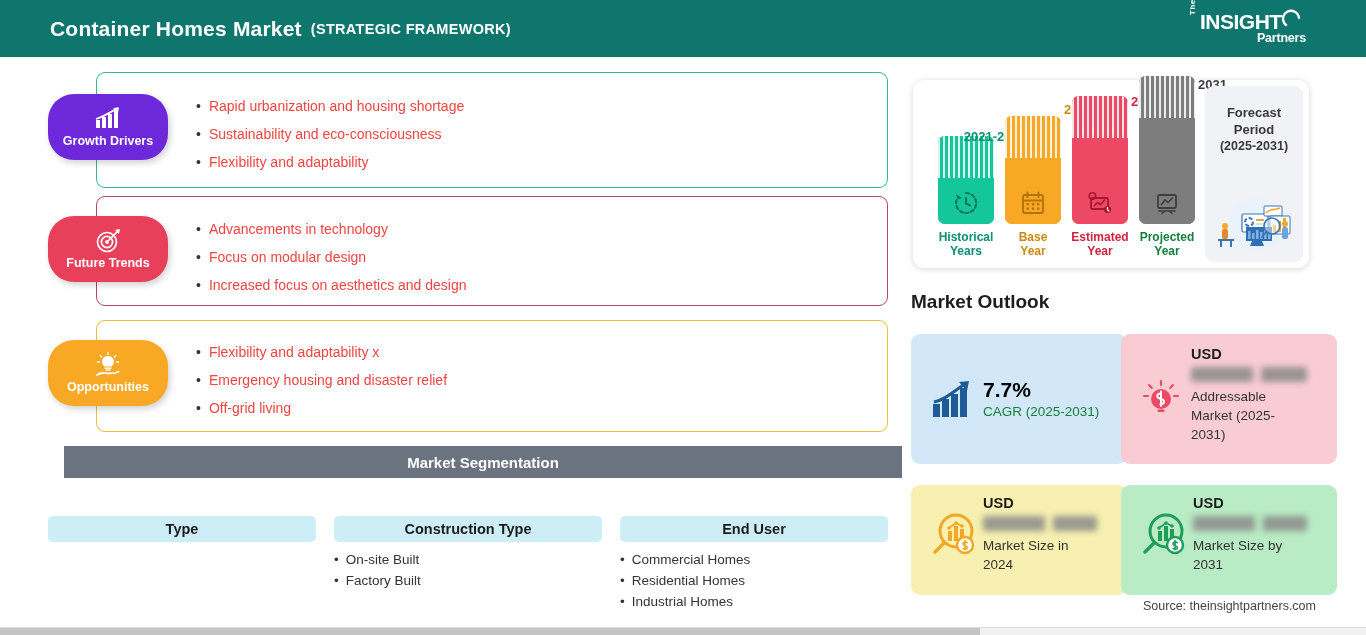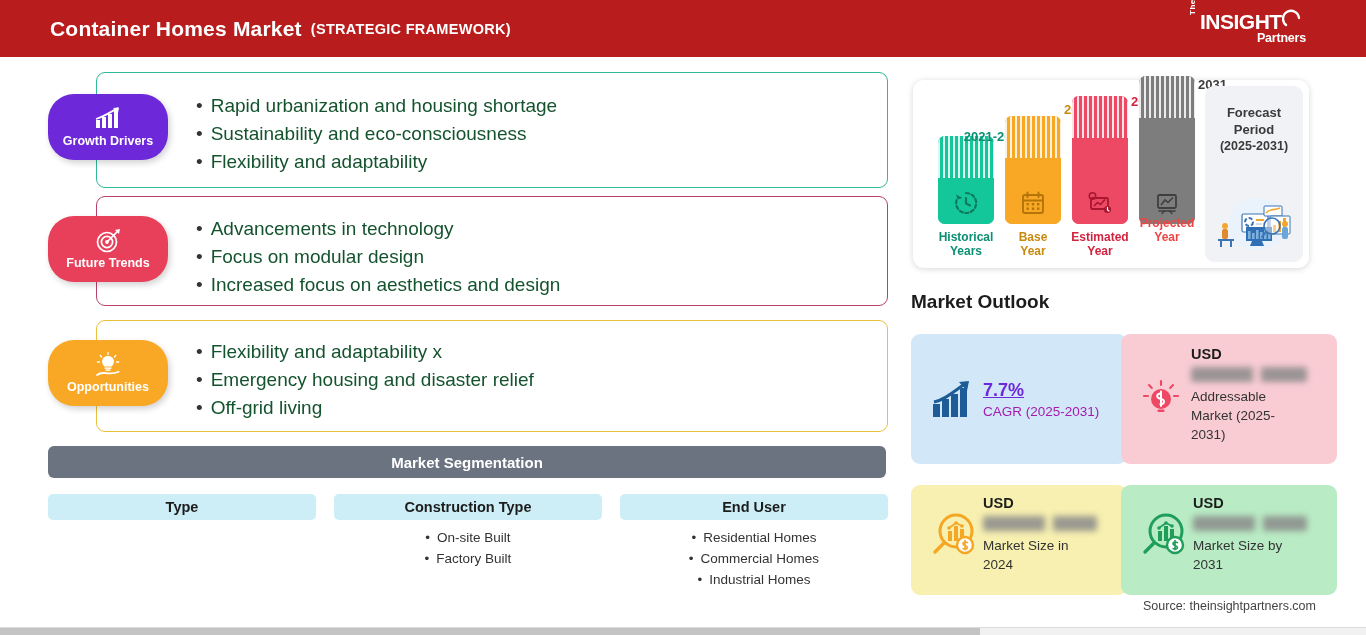--- a/index.html
+++ b/index.html
@@ -4,21 +4,21 @@
 <style>
   html,body{margin:0;padding:0;}
   body{
     width:1366px;height:635px;background:#ffffff;overflow:hidden;
     font-family:"Liberation Sans","DejaVu Sans",sans-serif;
     color:#2b2b2b;position:relative;
   }
   
   .header{
     position:absolute;left:0;top:0;width:1366px;height:57px;
-    background:#b91c1c;display:flex;align-items:center;
+    background:#0f766e;display:flex;align-items:center;
   }
   .header-title{
     margin-left:50px;font-size:21px;font-weight:bold;color:#ffffff;letter-spacing:.2px;
   }
   .header-sub{
     margin-left:9px;font-size:14.5px;font-weight:bold;color:#ffffff;letter-spacing:.3px;
   }
   .logo{
     position:absolute;right:58px;top:8px;width:120px;height:42px;
   }
@@ -35,40 +35,40 @@
     letter-spacing:-.2px;
   }
   .logo-arc{position:absolute;right:4px;top:0px;}
   .factor-box{
     position:absolute;border:1.3px solid #20c997;border-radius:9px;background:#fff;
   }
   .factor-box.fb-0{left:96px;top:72px;width:790px;height:114px;border-color:#2fb99a;}
   .factor-box.fb-1{left:96px;top:196px;width:790px;height:108px;border-color:#b8436a;}
   .factor-box.fb-2{left:96px;top:320px;width:790px;height:110px;border-color:#e8c23c;}
   .factor-bullets{
-    position:absolute;left:96px;font-size:19px;color:#14532d;line-height:28px;
+    position:absolute;left:96px;font-size:14px;color:#ef4444;line-height:28px;
   }
   .bullet{white-space:nowrap;}
   .bullet::before{content:"•";margin-right:8px;color:#333;}
   .badge{
     position:absolute;border-radius:26px 26px 26px 26px;
     display:flex;flex-direction:column;align-items:center;justify-content:center;
     box-shadow:2px 3px 6px rgba(0,0,0,.18);
   }
   .badge-label{
     font-size:12.5px;font-weight:bold;color:#ffffff;margin-top:2px;white-space:nowrap;
   }
   .badge-icon{width:30px;height:26px;display:block;}
   
   .seg-header{
-    position:absolute;left:48px;top:446px;width:838px;height:32px;background:#6b7280;
-    border-radius:6px;display:flex;align-items:center;justify-content:center;
+    position:absolute;left:64px;top:446px;width:838px;height:32px;background:#6b7280;
+    border-radius:0;display:flex;align-items:center;justify-content:center;
   }
   .seg-header span{font-size:15px;font-weight:bold;color:#ffffff;}
-  .seg-col{position:absolute;top:494px;width:268px;text-align:center;}
+  .seg-col{position:absolute;top:516px;width:268px;}
   .seg-col-title{
     height:26px;background:#cdeef7;border-radius:5px;display:flex;align-items:center;
     justify-content:center;font-size:14.5px;font-weight:bold;color:#1c1c1c;
   }
   .seg-list{margin-top:7px;font-size:13.5px;line-height:21px;color:#333;}
   .seg-list div::before{content:"•";margin-right:7px;}
   
   .forecast-card{
     position:absolute;left:913px;top:80px;width:396px;height:188px;background:#fff;
     border-radius:11px;box-shadow:0 1px 6px rgba(0,0,0,.16);
@@ -103,22 +103,22 @@
   
   .mo-title{position:absolute;left:911px;top:291px;font-size:19px;font-weight:bold;color:#1c1c1c;text-align:center;}
   .mo-card{position:absolute;border-radius:9px;padding-left:22px;}
   .mo-usd{font-size:14.5px;font-weight:bold;color:#1c1c1c;}
   .mo-blur{
     height:15px;border-radius:2px;margin:5px 0 5px 0;
     background:linear-gradient(90deg,#8a8a8a 0 62px,transparent 62px 70px,#8a8a8a 70px 132px);
     filter:blur(3.2px);opacity:.85;
   }
   .mo-label{font-size:13.5px;color:#333;line-height:19px;}
-  .cagr-val{font-size:18px;font-weight:bold;color:#6d28d9;line-height:24px;text-decoration:underline;}
-  .cagr-lab{font-size:13.5px;color:#a21caf;margin-top:2px;}
+  .cagr-val{font-size:21px;font-weight:bold;color:#000000;line-height:24px;}
+  .cagr-lab{font-size:13.5px;color:#15803d;margin-top:2px;}
   .source{
     position:absolute;right:50px;top:599px;font-size:12.5px;color:#444;
   }
   .scrollbar{
     position:absolute;left:0;bottom:0;width:1366px;height:7px;background:#f1f1f1;
     border-top:1px solid #dcdcdc;
   }
   .scrollbar-thumb{position:absolute;left:0;top:0;height:7px;width:980px;background:#c4c4c4;}
 </style>
 </head>
@@ -207,22 +207,22 @@
     <div class="seg-col-title">Construction Type</div>
     <div class="seg-list">
       <div>On-site Built</div>
       <div>Factory Built</div>
     </div>
   </div>
 
   <div class="seg-col" style="left:620px;">
     <div class="seg-col-title">End User</div>
     <div class="seg-list">
+      <div>Commercial Homes</div>
       <div>Residential Homes</div>
-      <div>Commercial Homes</div>
       <div>Industrial Homes</div>
     </div>
   </div>
 </div>
 
 <div class="forecast-card">
 
   <div class="fbar" style="left:25px;width:56px;height:88px;background:#14c79a;">
     <div class="fbar-top" style="background:#14c79a;">
       <div class="fbar-stripes"></div>
@@ -285,21 +285,21 @@
     <div class="fbar-bottom" style="height:106px;background:#7d7d7d;position:relative;">
       <svg class="fbar-icon" width="26" height="26" viewBox="0 0 26 26">
         <rect x="4" y="5" width="18" height="13" rx="1.5" stroke="#3f3f3f" stroke-width="1.8" fill="none"></rect>
         <path d="M7 15 L11 10 L14 12.5 L19 7.5" stroke="#3f3f3f" stroke-width="1.6" fill="none"></path>
         <path d="M5 21 L21 21" stroke="#3f3f3f" stroke-width="1.6" stroke-linecap="round"></path>
         <path d="M8 23.4 L10.5 21 M18 23.4 L15.5 21" stroke="#3f3f3f" stroke-width="1.4" stroke-linecap="round"></path>
       </svg>
     </div>
   </div>
   <div class="fbar-year" style="left:194px;top:-3px;color:#3d3d3d;">2031</div>
-  <div class="fbar-cap" style="left:204px;top:136px;color:#ef4444;">Projected<br>Year</div>
+  <div class="fbar-cap" style="left:204px;top:150px;color:#15803d;">Projected<br>Year</div>
 
   <div class="forecast-side">
     <div class="forecast-side-title">Forecast Period</div>
     <div class="forecast-side-sub">(2025-2031)</div>
     <svg style="position:absolute;left:7px;bottom:10px;" width="84" height="58" viewBox="0 0 84 58">
       <ellipse cx="46" cy="30" rx="30" ry="26" fill="#eaf3fb"></ellipse>
       <rect x="30" y="20" width="26" height="18" rx="1.5" fill="#ffffff" stroke="#3b74b5" stroke-width="1.2"></rect>
       <circle cx="37" cy="28" r="4" fill="none" stroke="#3b74b5" stroke-width="2" stroke-dasharray="4 2"></circle>
       <rect x="44" y="25" width="8" height="2" fill="#f0a830"></rect>
         <rect x="44" y="29" width="6" height="2" fill="#cfe0f2"></rect>

